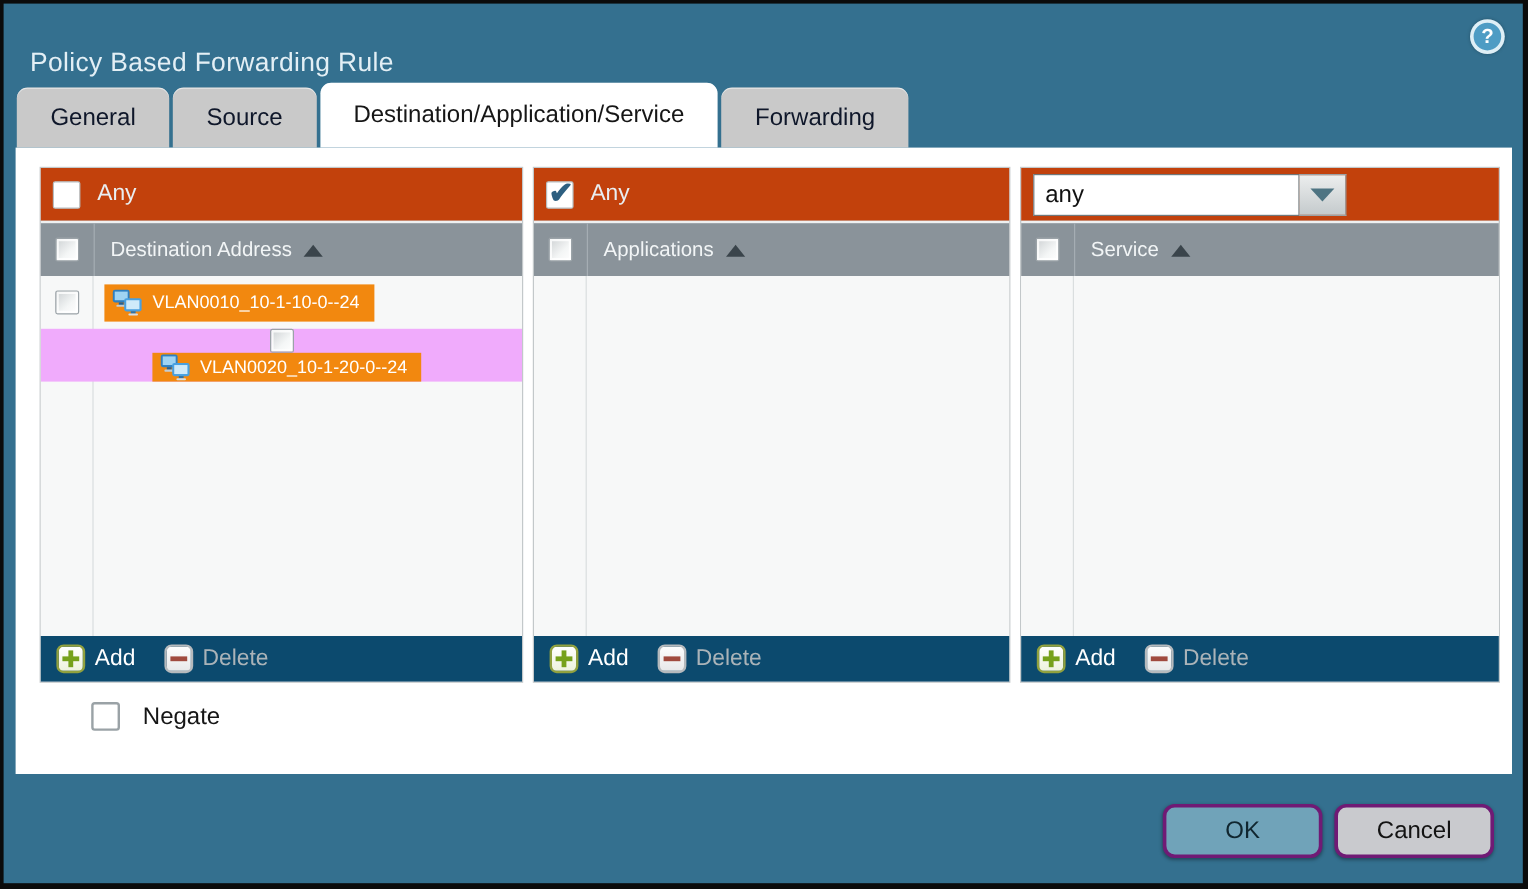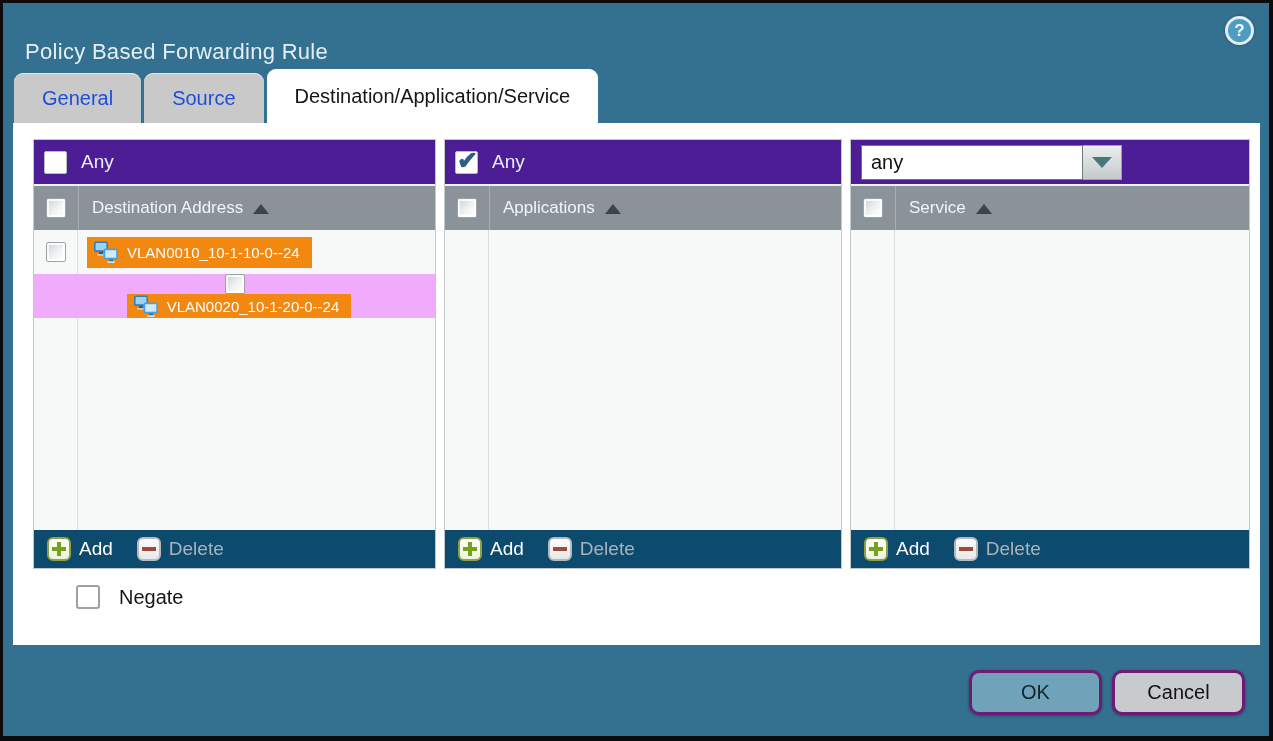--- a/index.html
+++ b/index.html
@@ -14,36 +14,36 @@
   .title { position:absolute; left:22px; top:36px; font-size:22px; font-weight:400;
            color:#e3eff5; letter-spacing:.3px; }
   .help-badge { position:absolute; left:1222px; top:13px; width:29px; height:29px;
            border-radius:50%; background:#4e9cc4; border:3px solid rgba(236,246,250,.92);
            color:#fff; font-weight:bold; font-size:17px; text-align:center; line-height:23px;
            box-shadow:0 0 3px rgba(0,0,0,.25); cursor:pointer; }
 
   
   .tabs { position:absolute; left:11px; top:66px; height:54px; display:flex;
           align-items:flex-end; gap:3px; }
-  .tab { height:50px; background:#c9c9c9; border-radius:9px 9px 0 0; color:#1d4ed8;
+  .tab { height:50px; background:#c9c9c9; border-radius:9px 9px 0 0; color:#0f172a;
          font-size:20px; display:flex; align-items:center; padding:0 28px;
          box-shadow:inset 0 1px 0 rgba(255,255,255,.55); cursor:pointer; }
   .tab.active { height:54px; background:#ffffff; color:#161616; position:relative; z-index:3; }
 
   
   .content { position:absolute; left:10px; top:120px; width:1247px; height:522px;
              background:#ffffff; z-index:2; }
 
   .panel { position:absolute; top:16px; height:430px; display:flex; flex-direction:column;
            border:1px solid #c3c8ca; }
   .panel.p1 { left:20px;  width:403px; }
   .panel.p2 { left:431px; width:398px; }
   .panel.p3 { left:837px; width:400px; }
 
-  .any-bar { height:44px; background:#4c1d95; display:flex; align-items:center;
+  .any-bar { height:44px; background:#c2410c; display:flex; align-items:center;
              padding:0 10px; flex:none; }
   .any-label { color:#e9eef1; font-size:19px; margin-left:14px; }
 
   .col-header { height:46px; background:#8a939a; border-top:2px solid #eef0f1;
                 display:flex; align-items:center; flex:none; }
   .col-header .cb-cell { width:44px; display:flex; justify-content:center; flex:none; }
   .col-header .hdr-main { display:flex; align-items:center; gap:10px; height:100%;
                 flex:1; border-left:1px solid #a5adb3; padding-left:13px; cursor:pointer; }
   .hdr-text { color:#f2f5f6; font-size:17px; }
   .sort-asc { width:0; height:0; border-left:8px solid transparent; border-right:8px solid transparent;
@@ -117,20 +117,21 @@
 
     <div class="titlebar">
       <div class="title">Policy Based Forwarding Rule</div>
       <div class="help-badge">?</div>
     </div>
 
     <div class="tabs">
       <div class="tab">General</div>
       <div class="tab">Source</div>
       <div class="tab active">Destination/Application/Service</div>
+      <div class="tab">Forwarding</div>
     </div>
 
     <div class="content">
 
       <div class="panel p1">
         <div class="any-bar">
           <span class="cb cb-white"></span>
           <span class="any-label">Any</span>
         </div>
         <div class="col-header">

